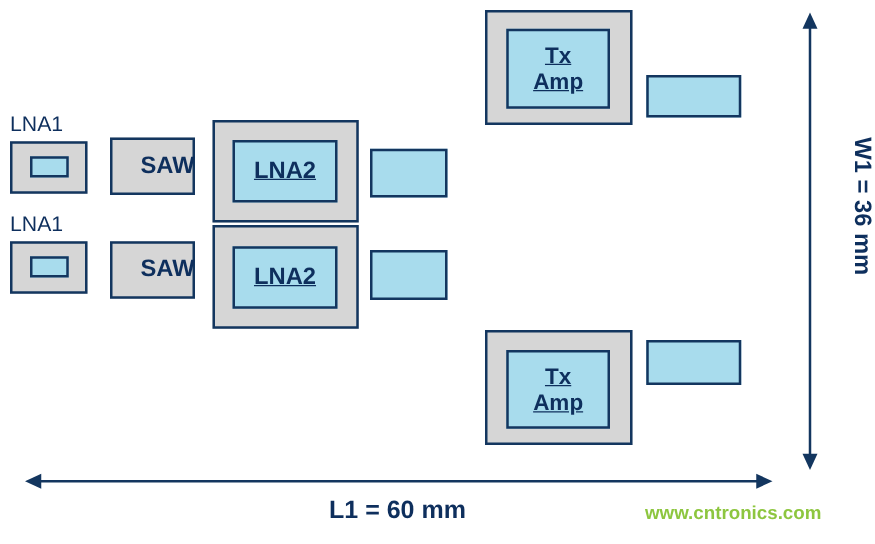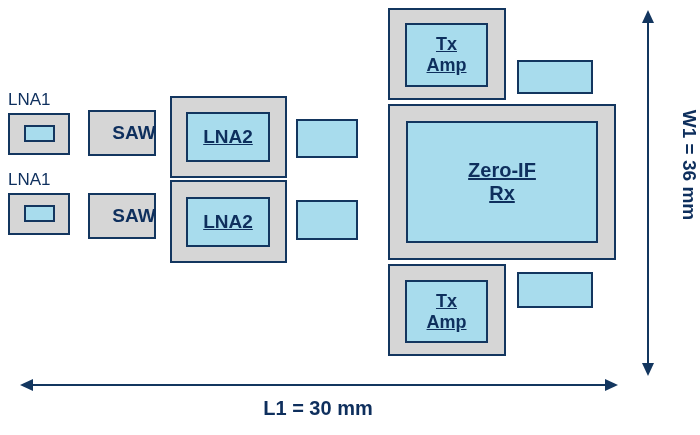--- a/index.html
+++ b/index.html
@@ -114,35 +114,32 @@
 
   <div class="chip" style="left:296px; top:119px; width:62px; height:39px;"></div>
   <div class="chip" style="left:296px; top:200px; width:62px; height:40px;"></div>
 
   <div class="block" style="left:388px; top:8px; width:118px; height:92px;">
     <div class="chip" style="left:15px; top:13px; width:83px; height:64px; font-size:18px;">Tx
 Amp</div>
   </div>
   <div class="chip" style="left:517px; top:60px; width:76px; height:34px;"></div>
 
-  <div class="block" style="left:388px; top:104px; width:228px; height:156px;">
-    <div class="chip" style="left:16px; top:15px; width:192px; height:122px; font-size:20px;">Zero-IF
-Rx</div>
-  </div>
 
   <div class="block" style="left:388px; top:264px; width:118px; height:92px;">
     <div class="chip" style="left:15px; top:14px; width:83px; height:63px; font-size:18px;">Tx
 Amp</div>
   </div>
   <div class="chip" style="left:517px; top:272px; width:76px; height:36px;"></div>
 
   <div class="arrow up" style="left:642px; top:10px;"></div>
   <div class="dim-line" style="left:647px; top:21px; width:2px; height:344px;"></div>
   <div class="arrow down" style="left:642px; top:363px;"></div>
   <div class="dim-label-v">W1 = 36 mm</div>
 
   <div class="arrow left" style="left:20px; top:379px;"></div>
   <div class="dim-line" style="left:32px; top:384px; width:574px; height:2px;"></div>
   <div class="arrow right" style="left:605px; top:379px;"></div>
-  <div class="dim-label-h" style="left:218px; top:397px; width:200px;">L1 = 30 mm</div>
+  <div class="dim-label-h" style="left:218px; top:397px; width:200px;">L1 = 60 mm</div>
 
+  <div class="watermark" style="left:516px; top:402px;">www.cntronics.com</div>
 
 </div>
 
 </body></html>

